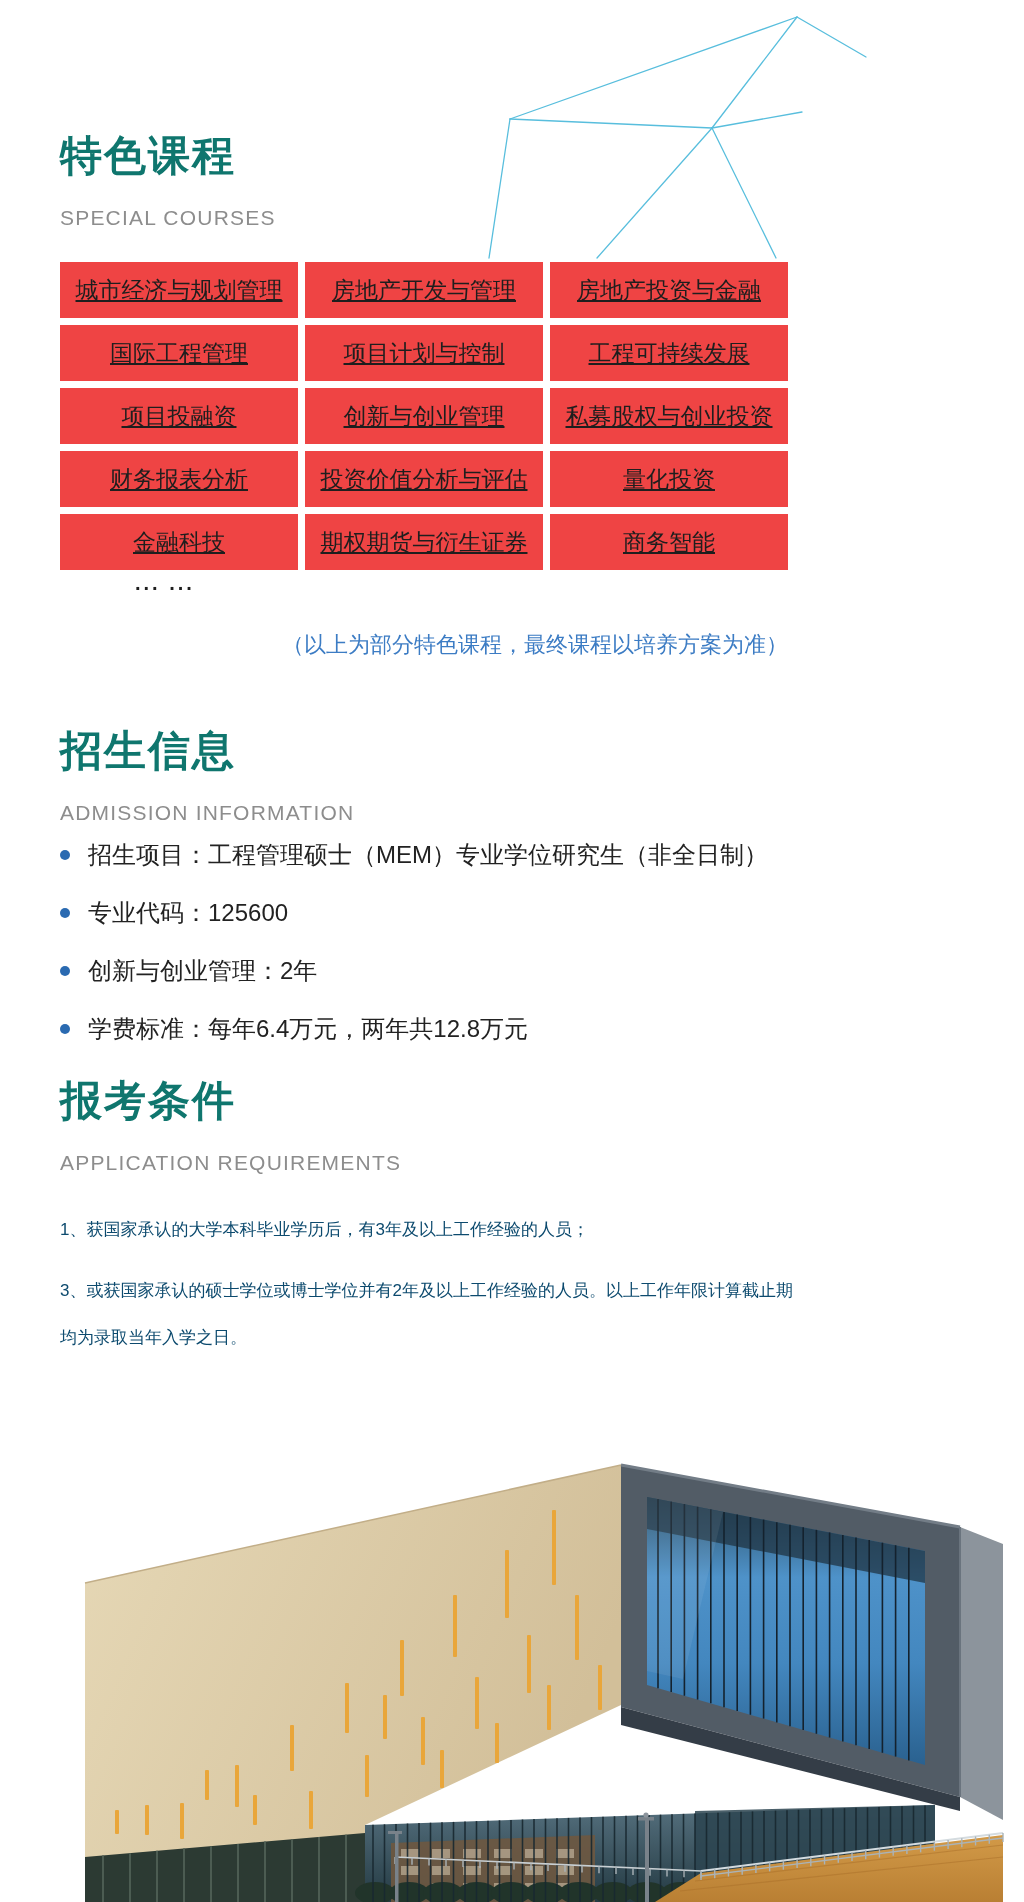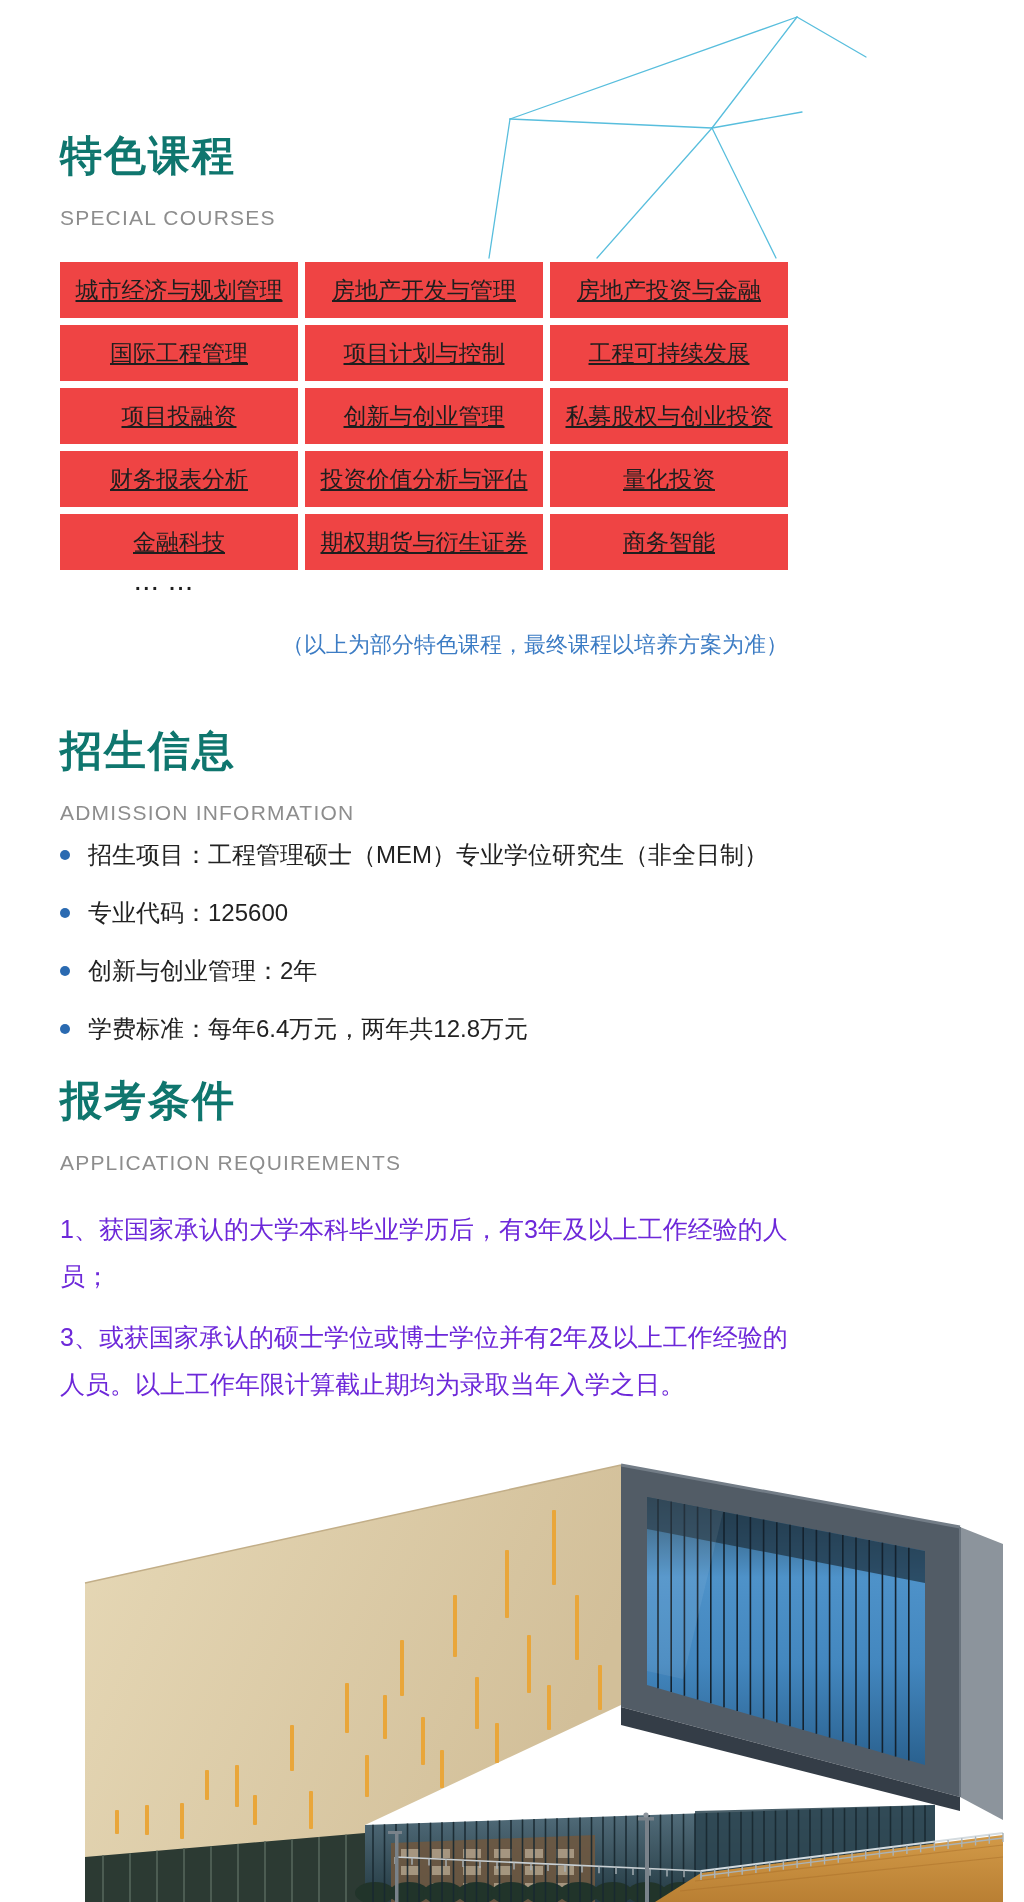--- a/index.html
+++ b/index.html
@@ -23,22 +23,22 @@
   .ellipsis{position:absolute;left:135px;top:572px;font-size:20px;font-weight:700;
     letter-spacing:3px;color:#1e1e1e;}
   .note{position:absolute;right:236px;top:630px;font-size:22px;color:#3c7cc4;}
 
   
   .bullets{position:absolute;left:60px;top:826px;width:740px;}
   .bullet{height:58px;display:flex;align-items:center;font-size:24px;color:#222222;}
   .dot{width:10px;height:10px;border-radius:50%;background:#2a6ab1;margin-right:18px;flex:none;}
 
   
-  .req-body{position:absolute;left:60px;top:1206px;width:736px;font-size:25px;
-    color:#6d28d9;line-height:47px;}
+  .req-body{position:absolute;left:60px;top:1206px;width:736px;font-size:17px;
+    color:#0c4a6e;line-height:47px;}
   .req-body p{margin:0 0 14px 0;}
 
   svg{display:block;}
 </style>
 </head>
 <body>
 
 <svg class="abs" style="left:0;top:0;" width="1024" height="270" viewBox="0 0 1024 270">
   <g stroke="#58bedd" stroke-width="1.3" fill="none" stroke-linecap="round">
     <path d="M797,17 L510,119"></path>

